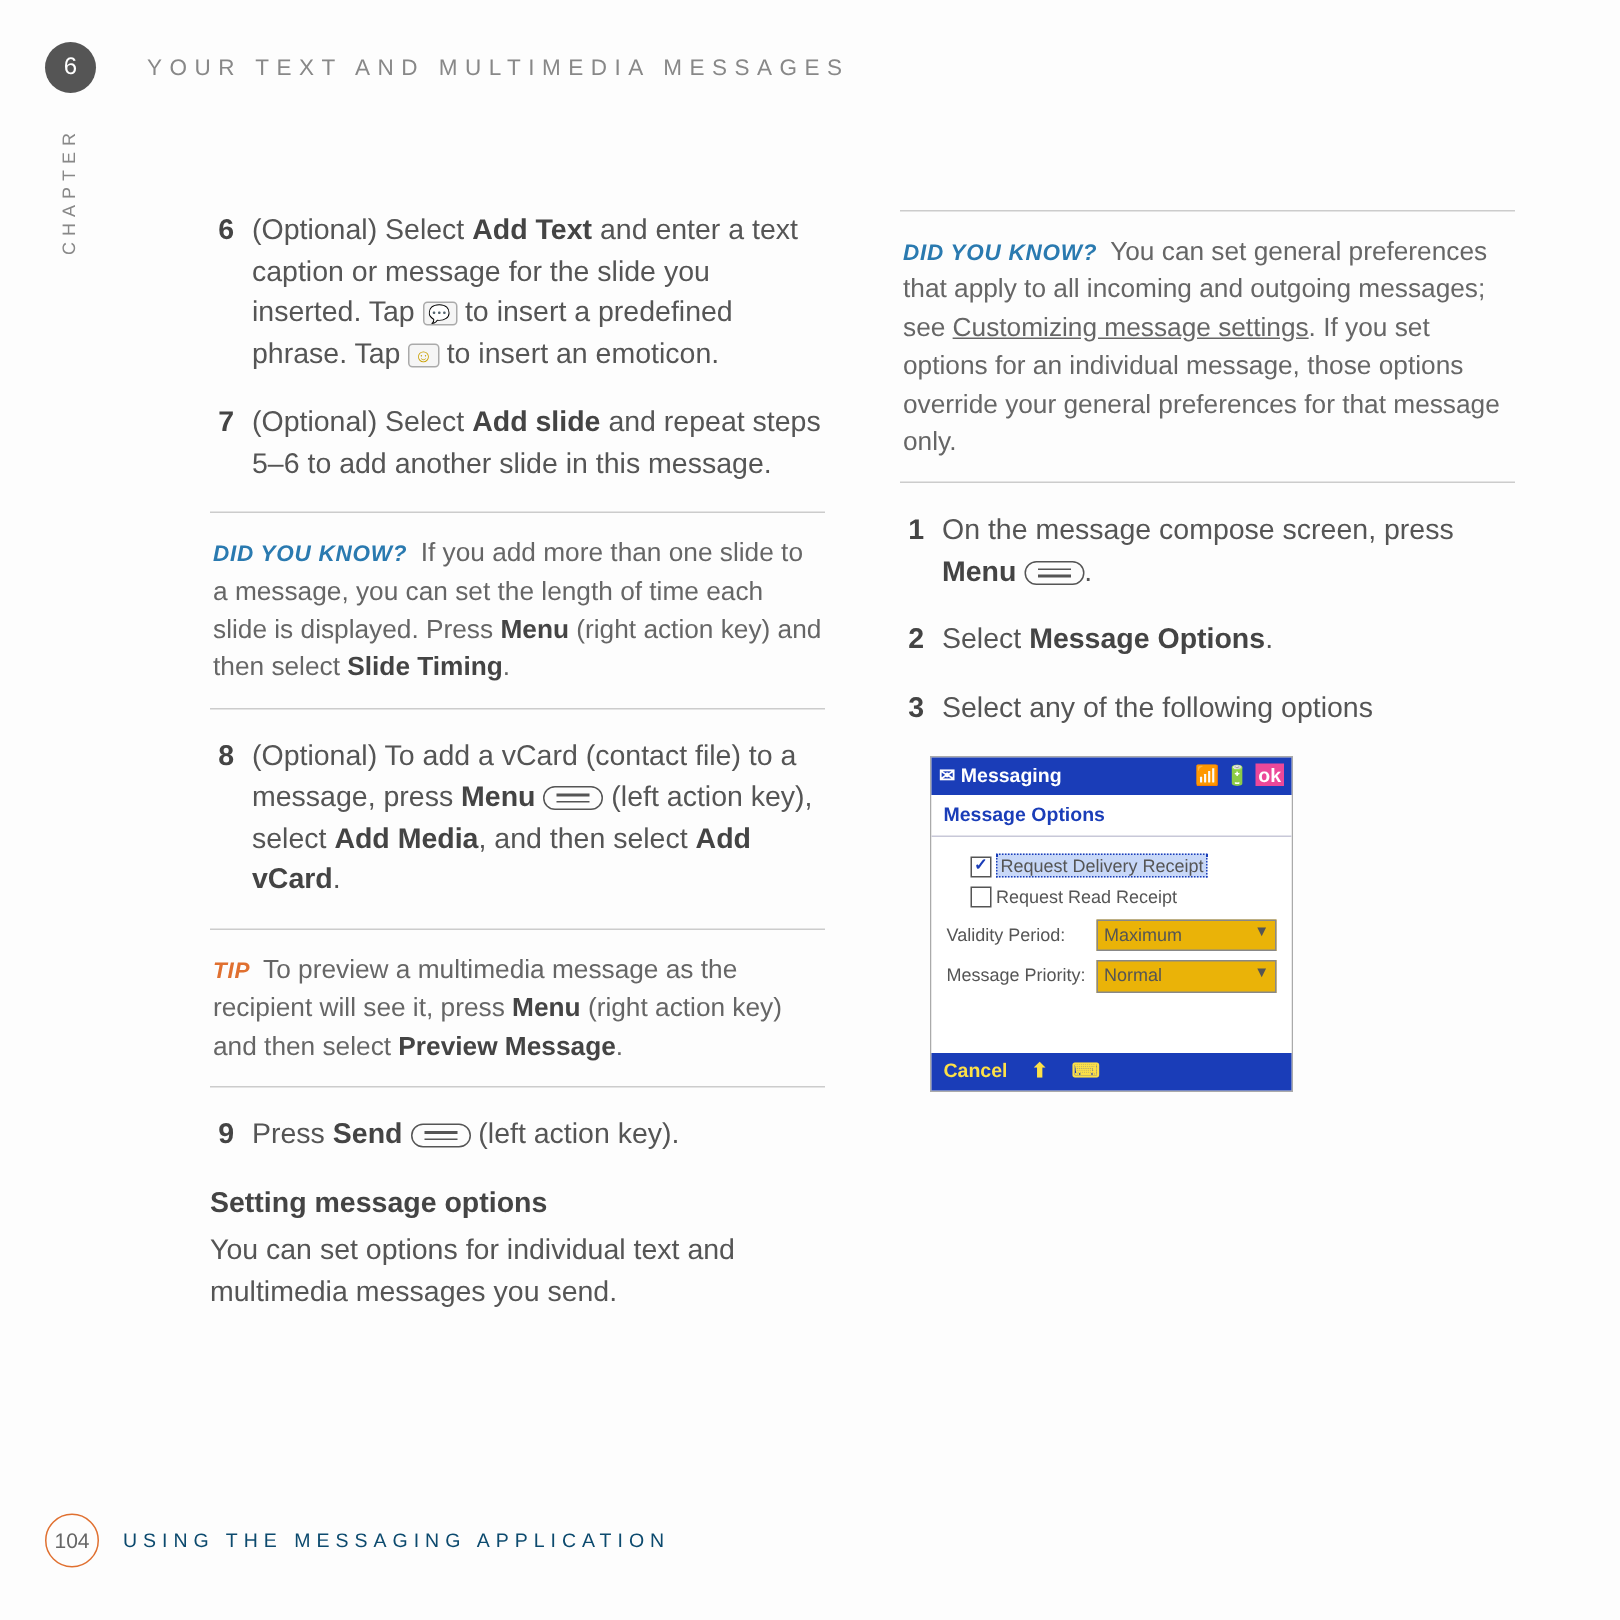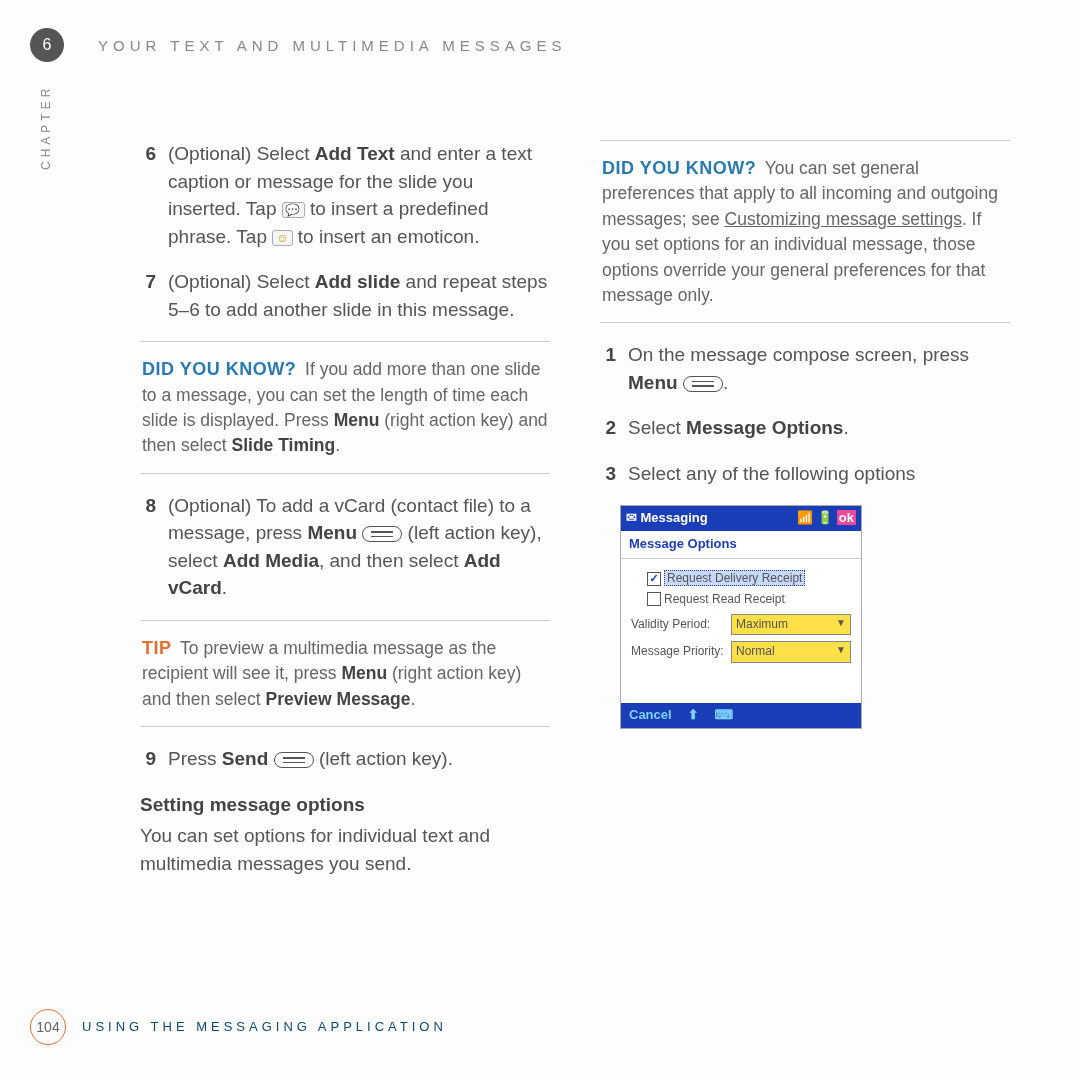--- a/index.html
+++ b/index.html
@@ -72,23 +72,24 @@
   .note-box, .tip-box {
     border-top: 1px solid #ccc;
     border-bottom: 1px solid #ccc;
     padding: 14px 2px;
     margin: 18px 0;
     font-size: 17.5px;
     color: #666;
   }
   .dyk-label, .tip-label {
     font-weight: bold;
-    font-size: 18px;
+    font-size: 15px;
     margin-right: 4px;
     letter-spacing: 0.5px;
+    font-style: italic;
   }
   .dyk-label { color: #2a7ab0; }
   .tip-label { color: #e07030; }
   .link { text-decoration: underline; }
   .subhead {
     font-weight: bold;
     color: #444;
     margin: 8px 0 4px 0;
   }
   .inline-icon {
@@ -166,26 +167,26 @@
     padding: 0 2px;
   }
   .field-row { margin-top: 6px; display: flex; align-items: center; }
   .field-row .flabel { width: 100px; color: #555; }
   .dd {
     flex: 1;
     border: 1px solid #888;
     padding: 1px 4px;
     display: flex;
     justify-content: space-between;
-    background: #fde047;
+    background: #eab308;
   }
   .dd .arrow { font-size: 10px; }
   .phone-bottom {
     background: #1a3db8;
-    color: #7dd3fc;
+    color: #fde047;
     font-weight: bold;
     padding: 3px 8px;
     font-size: 13px;
     display: flex;
     gap: 16px;
     align-items: center;
   }
   .footer {
     position: absolute;
     bottom: 35px;

